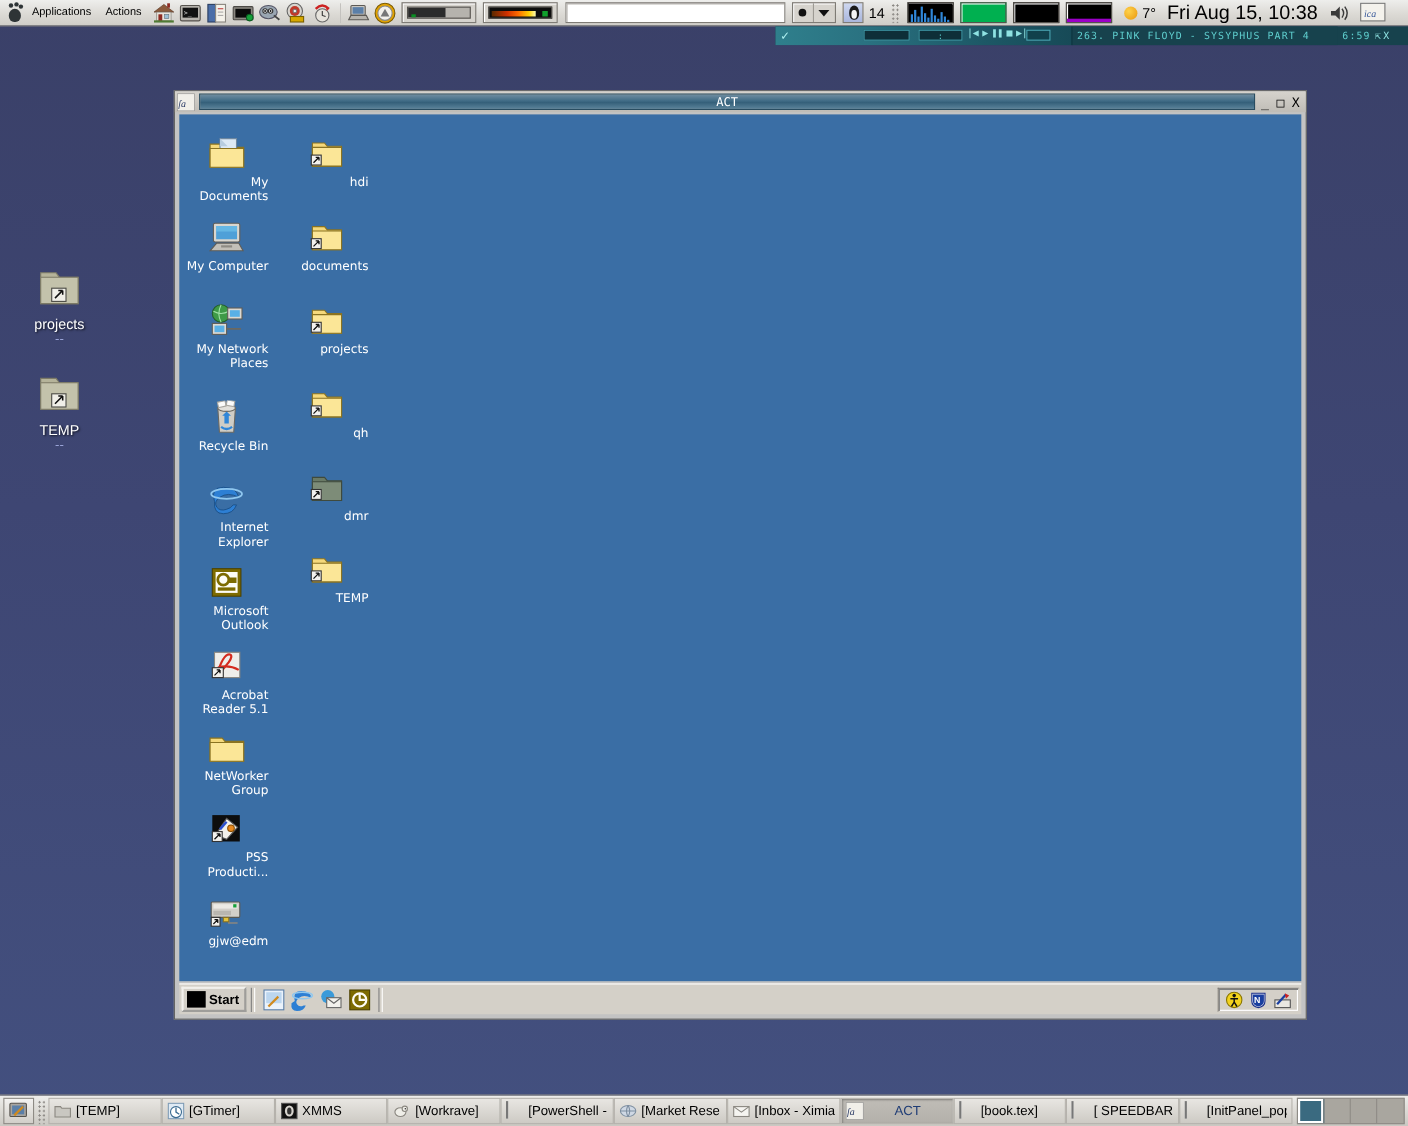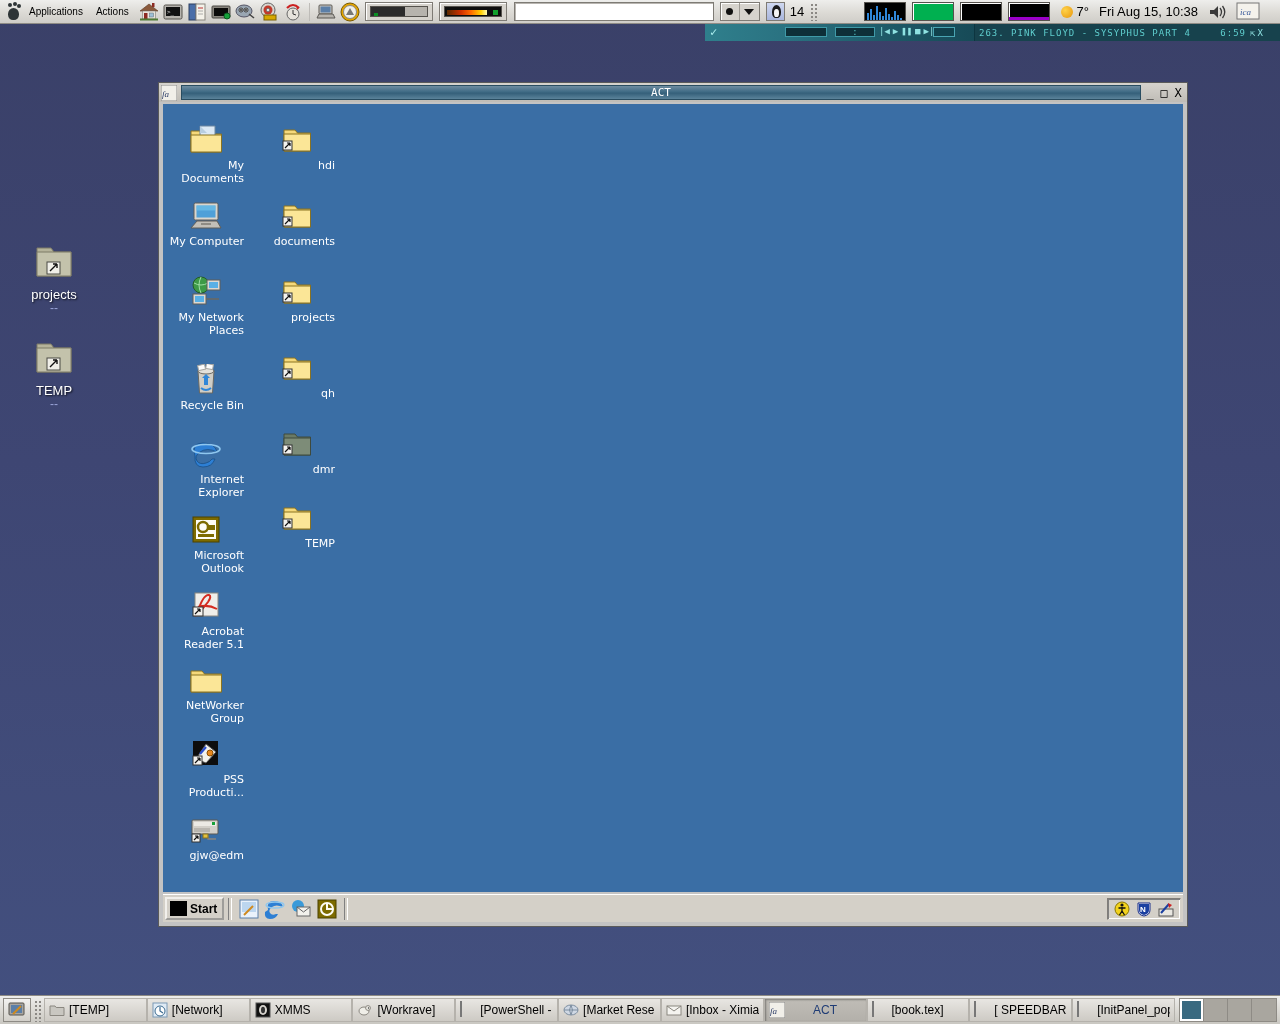--- a/index.html
+++ b/index.html
@@ -134,21 +134,21 @@
     position: absolute; left: 0; right: 0; bottom: 0; height: 3px; background: #9b00c8;
   }
   .weather {
     display: inline-flex; align-items: center; gap: 4px;
     margin-left: 8px; font-size: 13px;
   }
   .sun-dot {
     width: 12px; height: 12px; border-radius: 50%;
     background: radial-gradient(circle at 35% 35%, #ffd24a, #e8960c);
   }
-  .clock { font-size: 13px; margin-left: 10px; }
+  .clock { font-size: 18px; margin-left: 10px; }
   .speaker { width: 22px; height: 20px; position: relative; margin-left: 10px; cursor: pointer; }
   .tray-ico { width: 44px; height: 20px; margin-left: 6px; position: relative; cursor: pointer; }
 
   
   #xmms-strip {
     position: absolute; left: 705px; top: 24px; width: 575px; height: 17px;
     background: #17424d; display: flex; align-items: stretch;
     font-family: "DejaVu Sans Mono", monospace; font-size: 9px; color: #63d6d6;
   }
   .xm-main {
@@ -807,21 +807,21 @@
     </div>
 
     <div class="task-btn">
       <span class="t-ico">
         <svg width="16" height="16" viewBox="0 0 16 16">
           <rect x="1" y="1" width="14" height="14" fill="#dfeaf4" stroke="#7d9ab5"></rect>
           <circle cx="8" cy="9" r="5" fill="#fff" stroke="#3a6a90"></circle>
           <path d="M8 5 v4 l3 2" stroke="#3a6a90" stroke-width="1.2" fill="none"></path>
         </svg>
       </span>
-      <span class="t-lbl">[Network]</span>
+      <span class="t-lbl">[GTimer]</span>
     </div>
 
     <div class="task-btn">
       <span class="t-ico">
         <svg width="16" height="16" viewBox="0 0 16 16">
           <rect x="1" y="1" width="14" height="14" fill="#111" stroke="#555"></rect>
           <ellipse cx="8" cy="8" rx="4" ry="5" fill="#d8d5cf"></ellipse>
           <ellipse cx="8" cy="8" rx="2" ry="3.2" fill="#333"></ellipse>
         </svg>
       </span>

